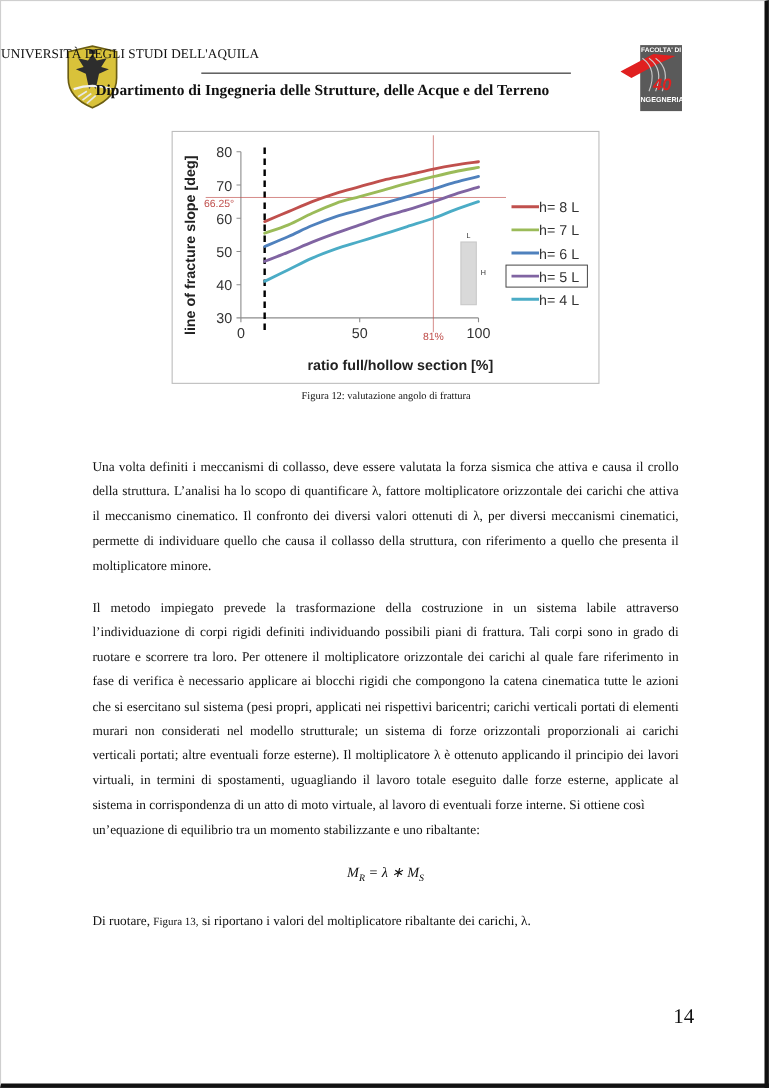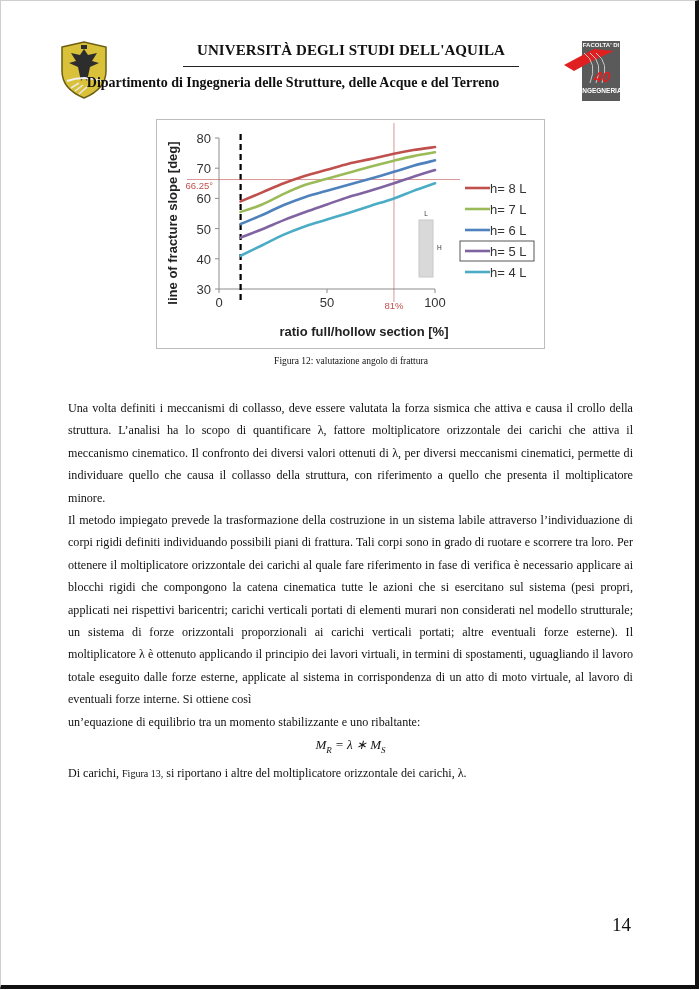--- a/index.html
+++ b/index.html
@@ -8,41 +8,41 @@
     font-family: "Liberation Serif", serif; color: #111;
   }
   .page {
     position: absolute; left: 0; top: 0; width: 694px; height: 984px;
     background: #fff; border-right: 4px solid #111; border-bottom: 4px solid #111;
     border-left: 1px solid #cfcfcf; border-top: 1px solid #cfcfcf;
   }
   .logo-left { position: absolute; left: 58px; top: 40px; width: 50px; height: 58px; }
   .logo-right { position: absolute; left: 563px; top: 38px; width: 60px; height: 64px; }
   .uni-title {
-    position: absolute; left: 0; width: 700px; top: 41px; text-align: center;
-    font-size: 15px; font-weight: bold; letter-spacing: 0.1px;
+    position: absolute; left: 0; width: 700px; top: 41px; text-align: left;
+    font-size: 12px; font-weight: normal; letter-spacing: 0.1px;
   }
   .header-rule { position: absolute; left: 182px; top: 65px; width: 336px; height: 1px; background: #222; }
   .dept-title {
     position: absolute; left: 0; width: 584px; top: 74px; text-align: center;
     font-size: 14px; font-weight: bold;
   }
   .figure-frame {
     position: absolute; left: 155px; top: 118px; width: 387px; height: 228px;
     border: 1px solid #bdbdbd; background: #fff;
   }
   .figure-frame svg { position: absolute; left: 0; top: 0; }
   .fig-caption {
     position: absolute; left: 0; width: 700px; top: 355px; text-align: center; font-size: 9.5px;
   }
   .body-text {
     position: absolute; left: 67px; width: 565px; top: 396px;
     font-size: 12.1px; line-height: 22.4px; text-align: justify;
   }
-  .body-text p { margin: 0; }
+  .body-text p { margin: 16px; }
   .body-text p span.last { display: block; text-align: left; }
   .equation {
     text-align: center; font-family: Liberation Serif, serif; font-style: italic; font-size: 13px;
     line-height: 24px;
   }
   .equation sub { font-size: 9px; }
   .small-ref { font-size: 10px; }
   .page-number { position: absolute; left: 611px; top: 913px; font-size: 19px; }
 </style>
 </head>
@@ -143,18 +143,18 @@
       <span>Una volta definiti i meccanismi di collasso, deve essere valutata la forza sismica che attiva e causa il crollo della struttura. L’analisi ha lo scopo di quantificare λ, fattore moltiplicatore orizzontale dei carichi che attiva il meccanismo cinematico. Il confronto dei diversi valori ottenuti di λ, per diversi meccanismi cinematici, permette di individuare quello che causa il collasso della struttura, con riferimento a quello che presenta il moltiplicatore minore.</span>
     </p>
     <p>
       <span>Il metodo impiegato prevede la trasformazione della costruzione in un sistema labile attraverso l’individuazione di corpi rigidi definiti individuando possibili piani di frattura. Tali corpi sono in grado di ruotare e scorrere tra loro. Per ottenere il moltiplicatore orizzontale dei carichi al quale fare riferimento in fase di verifica è necessario applicare ai blocchi rigidi che compongono la catena cinematica tutte le azioni che si esercitano sul sistema (pesi propri, applicati nei rispettivi baricentri; carichi verticali portati di elementi murari non considerati nel modello strutturale; un sistema di forze orizzontali proporzionali ai carichi verticali portati; altre eventuali forze esterne). Il moltiplicatore λ è ottenuto applicando il principio dei lavori virtuali, in termini di spostamenti, uguagliando il lavoro totale eseguito dalle forze esterne, applicate al sistema in corrispondenza di un atto di moto virtuale, al lavoro di eventuali forze interne. Si ottiene così</span>
       <span class="last">un’equazione di equilibrio tra un momento stabilizzante e uno ribaltante:</span>
     </p>
     <div class="equation">
       <span>M</span><sub>R</sub><span style="font-style:italic; white-space:pre;"> = λ ∗ </span><span>M</span><sub>S</sub>
     </div>
     <p>
-      <span>Di carichi, </span><span class="small-ref">Figura 13,</span><span> si riportano i altre del moltiplicatore orizzontale dei carichi, λ.</span>
+      <span>Di ruotare, </span><span class="small-ref">Figura 13,</span><span> si riportano i valori del moltiplicatore ribaltante dei carichi, λ.</span>
     </p>
   </div>
 
   <div class="page-number">14</div>
 </div>
 
 </body></html>

